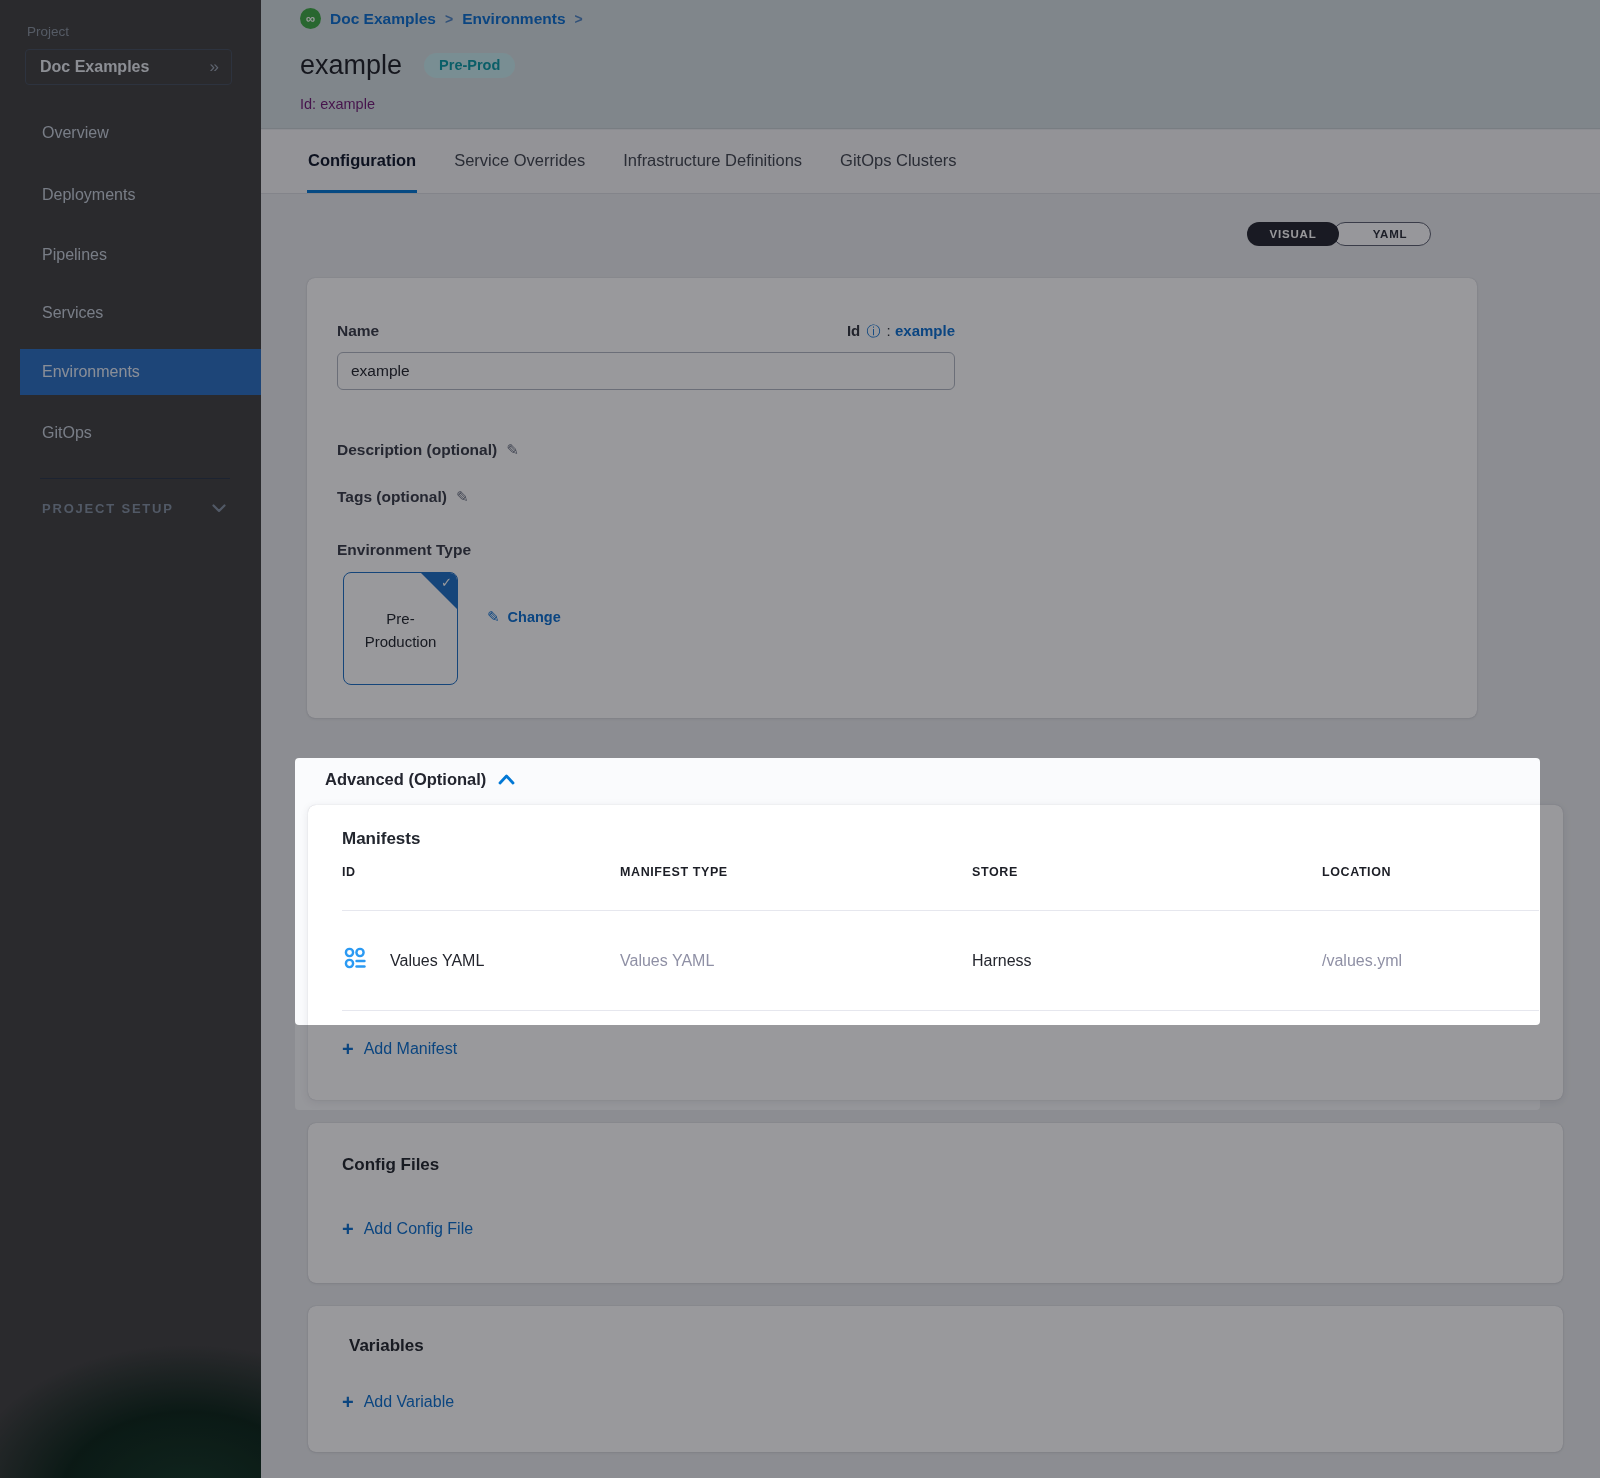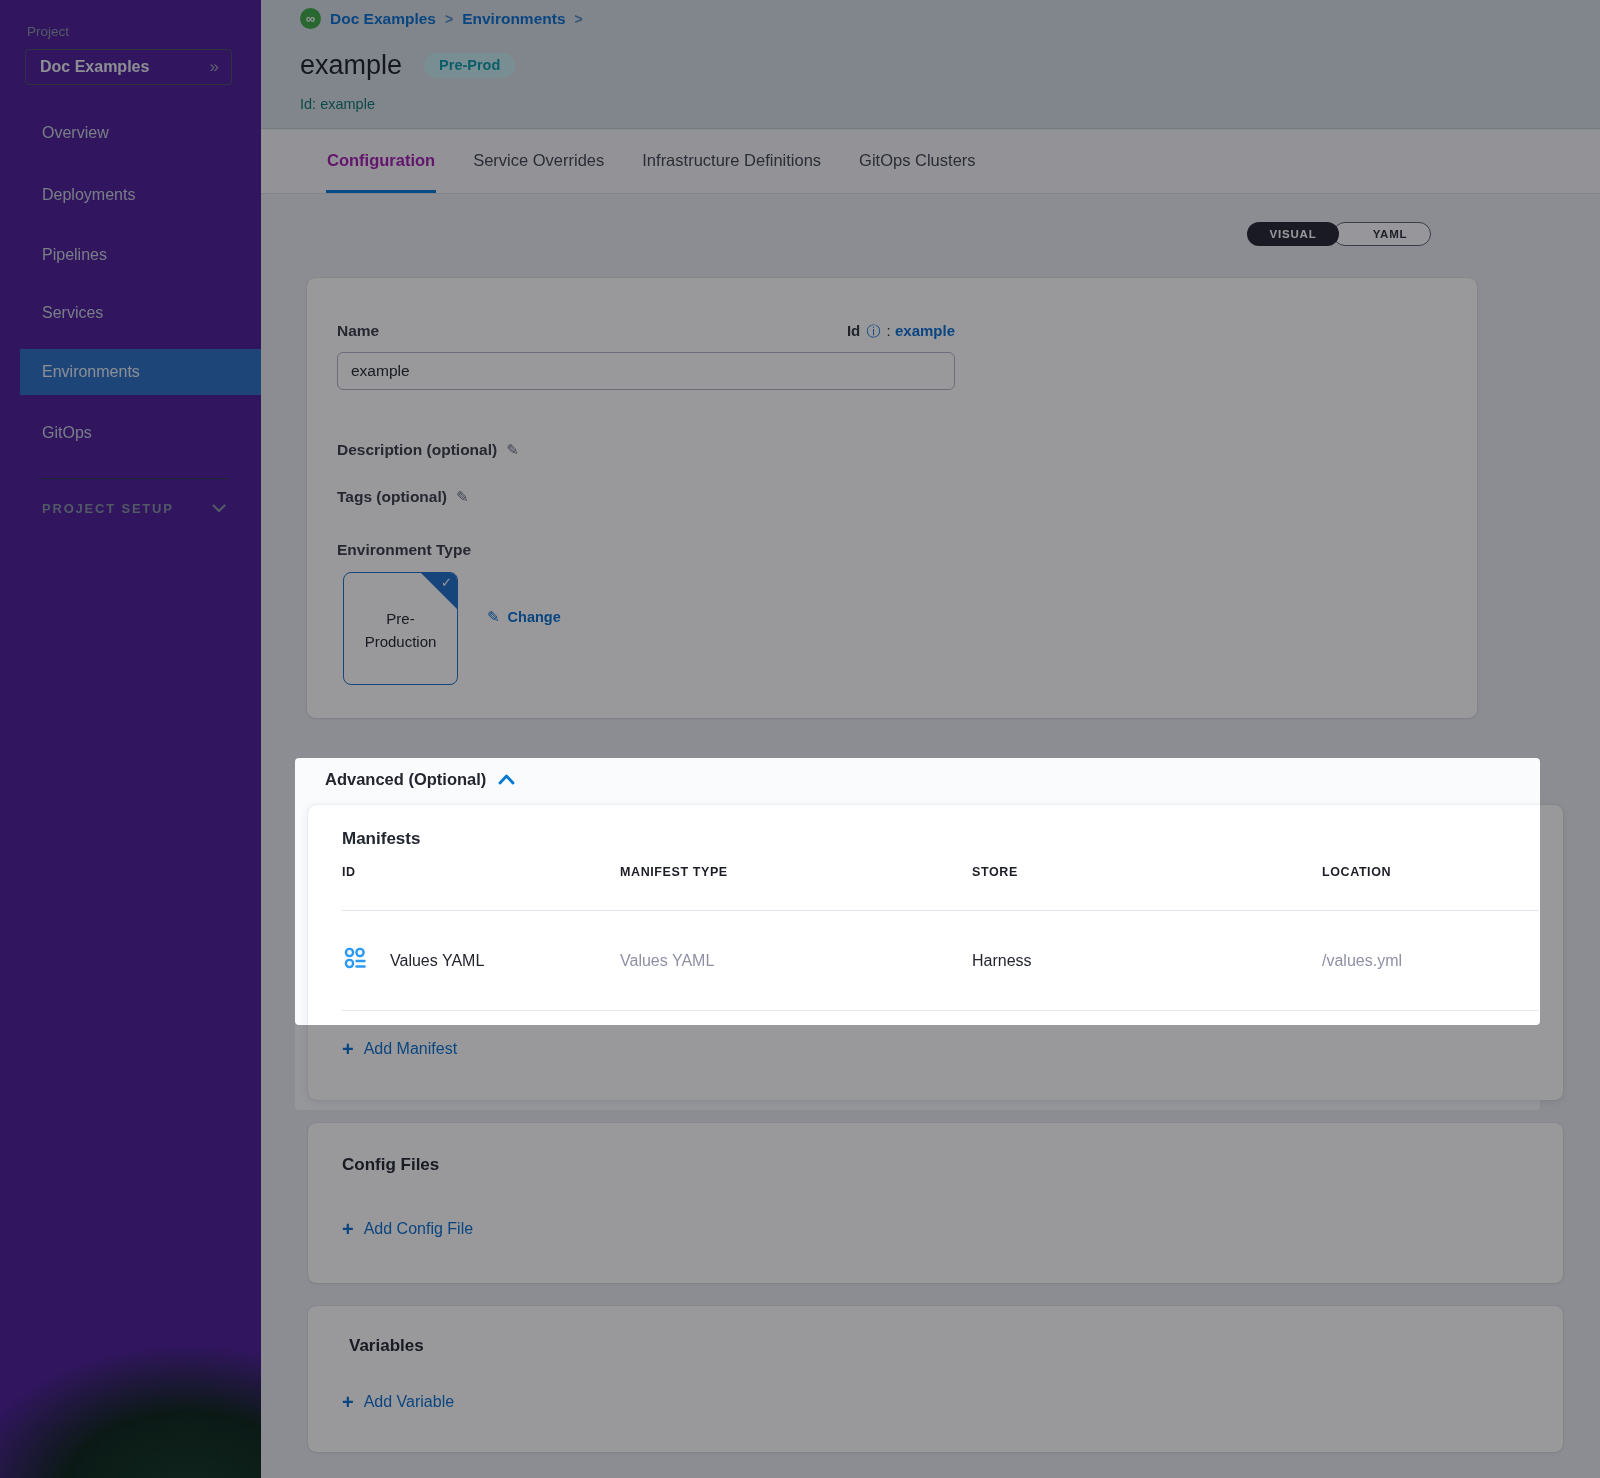--- a/index.html
+++ b/index.html
@@ -3,21 +3,21 @@
 <meta charset="utf-8">
 <style>
   * { box-sizing: border-box; margin: 0; padding: 0; }
   html,body { background:#444; }
   .app{
     position:relative; width:1600px; height:1478px; overflow:hidden;
     font-family:"Liberation Sans","DejaVu Sans",sans-serif;
     background:#e9ebee;
   }
   
-  .sidebar{position:absolute;left:0;top:0;width:261px;height:100%;background:#4c1d95;z-index:5;}
+  .sidebar{position:absolute;left:0;top:0;width:261px;height:100%;background:#404040;z-index:5;}
   .sidebar-decoration{position:absolute;left:0;bottom:0;width:100%;height:220px;
     background:radial-gradient(120% 95% at 72% 108%, #143826 0%, #0b2418 40%, rgba(10,22,40,0) 72%);}
   .project-label{position:absolute;left:27px;top:24px;font-size:13.5px;color:#8b95a1;}
   .project-selector{position:absolute;left:25px;top:49px;width:207px;height:36px;
     border:1px solid #46505f;border-radius:4px;display:flex;align-items:center;
     padding:0 14px;cursor:pointer;}
   .project-name{font-size:16px;font-weight:600;color:#e9edf2;flex:1;}
   .project-expand{font-size:17px;color:#9aa4b2;letter-spacing:-2px;}
   .side-item{position:absolute;left:42px;height:26px;line-height:26px;font-size:16px;color:#c7cfda;cursor:pointer;white-space:nowrap;}
   .side-item-selected-row{position:absolute;left:20px;right:0;top:349px;height:46px;background:#2a6fc2;cursor:pointer;}
@@ -30,27 +30,27 @@
     border-bottom:1px solid rgba(0,0,0,0.07);z-index:1;}
   .breadcrumb{position:absolute;left:39px;top:8px;display:flex;align-items:center;gap:9px;}
   .cd-icon{width:21px;height:21px;border-radius:50%;background:#3fa946;color:#fff;
     display:flex;align-items:center;justify-content:center;font-size:13px;font-weight:700;line-height:1;}
   .crumb{font-size:15.5px;font-weight:600;color:#0b6fd0;cursor:pointer;}
   .crumb-sep{font-size:14px;font-weight:600;color:#4d84c4;}
   .title-row{position:absolute;left:39px;top:50px;display:flex;align-items:center;gap:22px;}
   .page-title{font-size:27px;color:#1d1f26;}
   .env-badge{background:#c9ecef;color:#0a9aa5;font-size:14.5px;font-weight:700;
     padding:5px 15px;border-radius:14px;line-height:1;}
-  .id-line{position:absolute;left:39px;top:96px;font-size:14.5px;color:#0f766e;}
+  .id-line{position:absolute;left:39px;top:96px;font-size:14.5px;color:#701a75;}
   
   .tabs{position:absolute;left:261px;top:130px;right:0;height:64px;background:#f4f5f7;
     border-bottom:1px solid #d9dbe1;display:flex;align-items:stretch;padding-left:46px;gap:36px;z-index:1;}
   .tab{font-size:16.5px;color:#41454f;display:flex;align-items:center;cursor:pointer;
     border-bottom:3px solid transparent;padding:0 1px;}
-  .tab.active{font-weight:700;color:#a21caf;border-bottom-color:#0278d5;margin-left:19px;}
+  .tab.active{font-weight:700;color:#0f172a;border-bottom-color:#0278d5;}
   
   .view-toggle{position:absolute;left:1247px;top:222px;width:184px;height:24px;z-index:2;}
   .toggle-yaml{position:absolute;left:86px;right:0;top:0;height:24px;background:#fbfbfd;
     border:1px solid #5c6070;border-radius:12px;display:flex;align-items:center;justify-content:center;
     font-size:11.5px;font-weight:700;letter-spacing:.8px;color:#2a2d38;cursor:pointer;padding-left:16px;}
   .toggle-visual{position:absolute;left:0;top:0;width:92px;height:24px;background:#23252f;
     border-radius:12px;display:flex;align-items:center;justify-content:center;
     font-size:11.5px;font-weight:700;letter-spacing:.8px;color:#fff;cursor:pointer;z-index:2;}
   
   .card{position:absolute;background:#fff;border-radius:8px;

